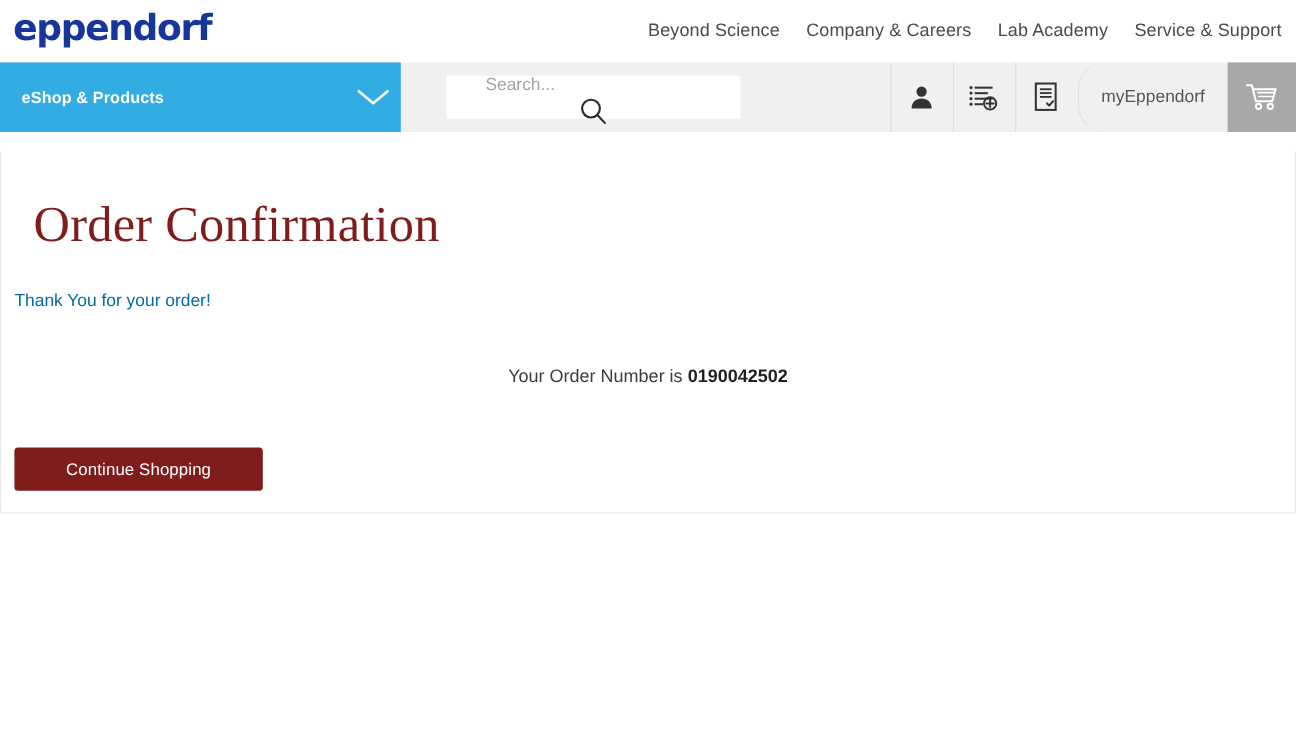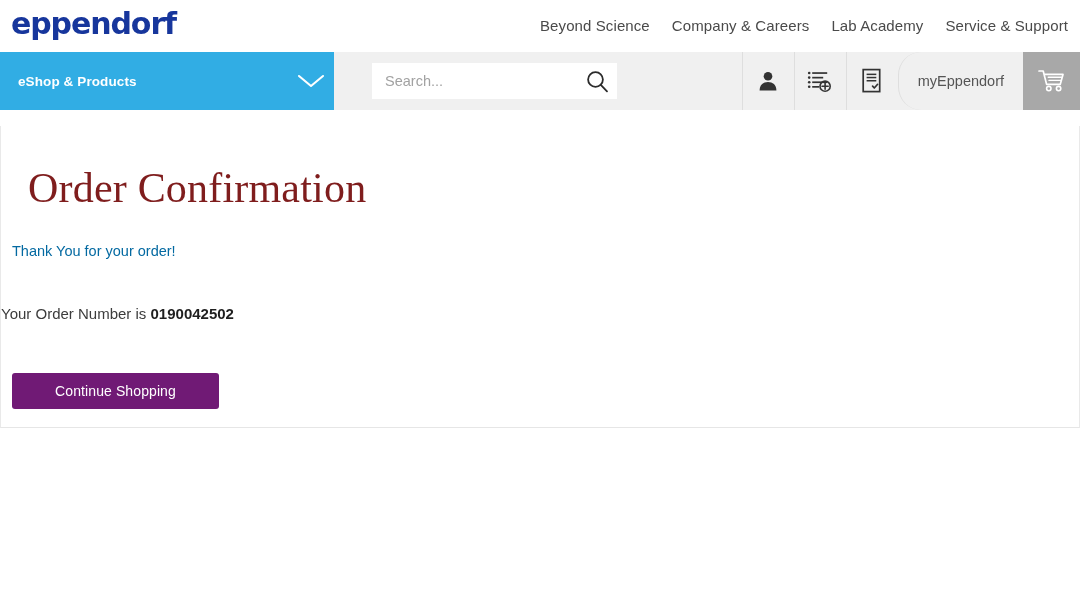--- a/index.html
+++ b/index.html
@@ -86,20 +86,21 @@
   .search-wrap {
     position: absolute;
     left: 372px;
     top: 11px;
     width: 245px;
     height: 36px;
     background: #ffffff;
     display: flex;
     align-items: center;
     box-sizing: border-box;
+    flex-direction: column;
   }
   .search-input {
     border: 0;
     outline: 0;
     background: transparent;
     flex: 1;
     height: 34px;
     padding: 0 6px 0 13px;
     font-family: "Liberation Sans", sans-serif;
     font-size: 14.5px;
@@ -179,35 +180,35 @@
   }
   .thanks {
     margin: 0;
     padding: 14px 0 0 11px;
     font-size: 14.5px;
     color: #0369a1;
   }
   .order-line {
     margin: 0;
     padding: 46px 0 0 0;
-    text-align: left;
+    text-align: center;
     font-size: 15px;
     color: #3c3c3c;
   }
   .order-line .num {
     font-weight: bold;
     color: #1f1f1f;
   }
   .continue-btn {
     position: absolute;
     left: 11px;
     top: 247px;
     width: 207px;
     height: 36px;
-    background: #701a75;
+    background: #7f1d1d;
     border: 0;
     border-radius: 3px;
     color: #ffffff;
     font-family: "Liberation Sans", sans-serif;
     font-size: 14px;
     letter-spacing: 0.1px;
     cursor: pointer;
   }
 
   .below-fold { height: 198px; background: #ffffff; }

